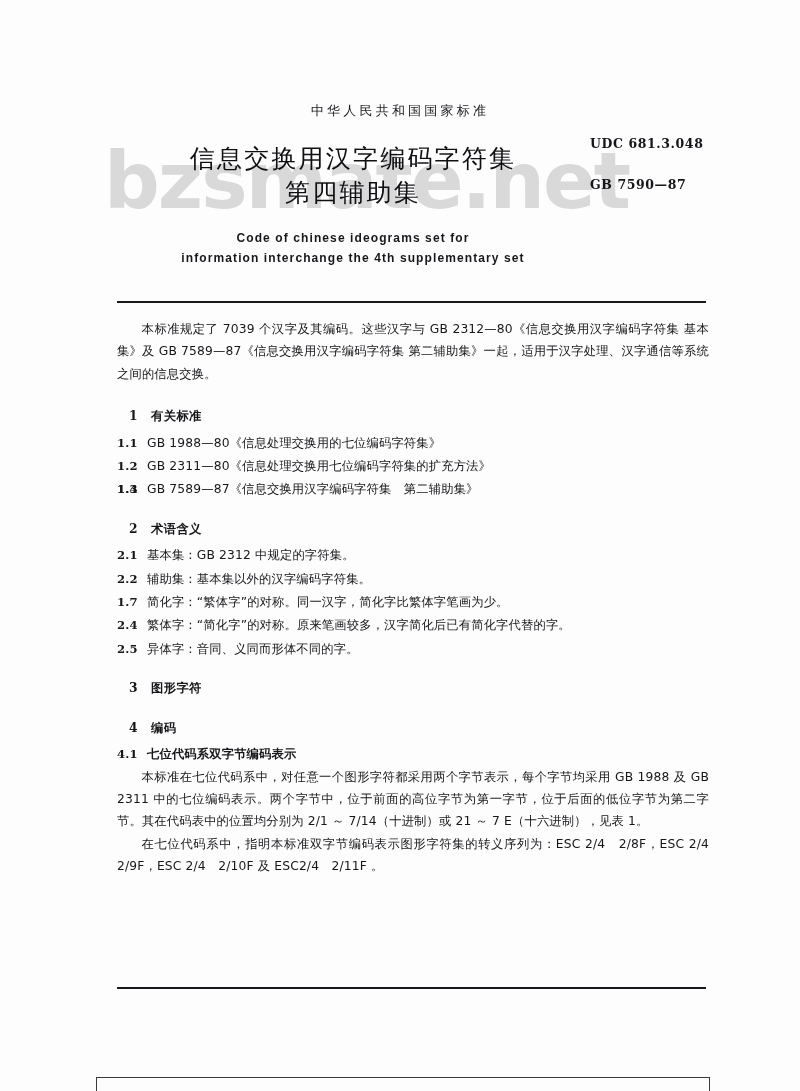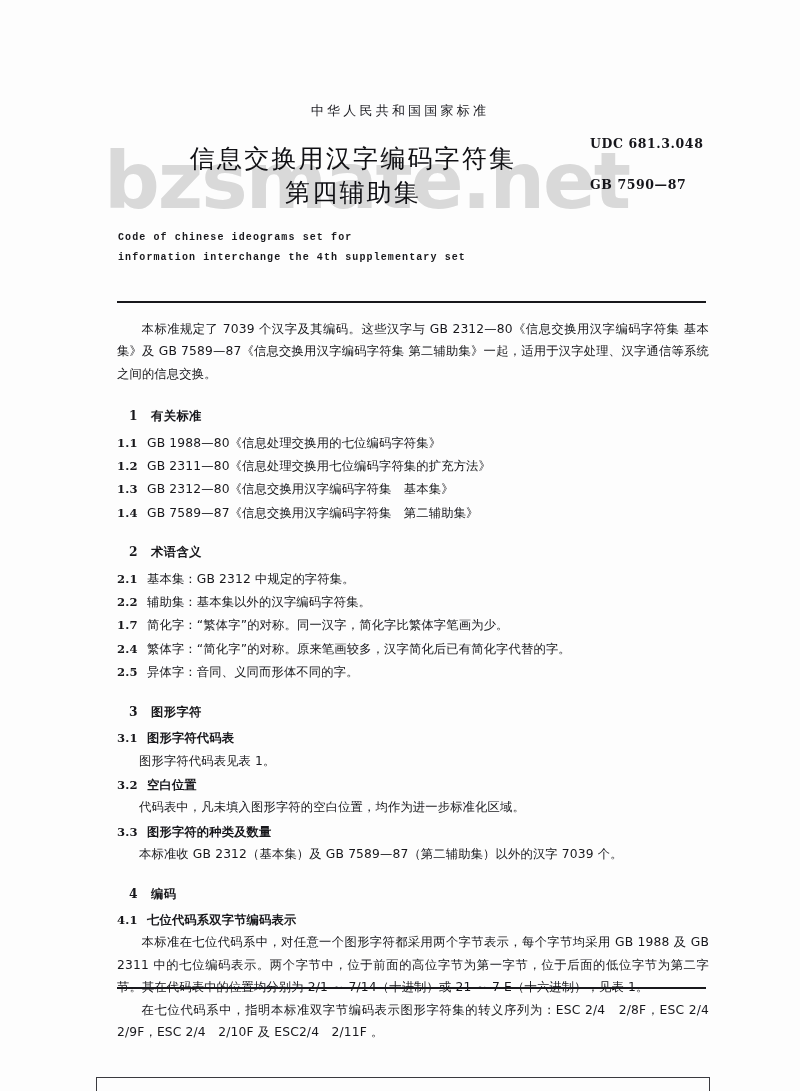--- a/index.html
+++ b/index.html
@@ -70,24 +70,25 @@
     color: #101014;
     line-height: 34px;
     white-space: nowrap;
   }
 
   .en-title {
     position: absolute;
     left: 118px;
     top: 228px;
     width: 470px;
-    z-index: 2;
-    font-family: Liberation Mono, monospace;
-    font-weight: 700;
-    font-size: 10px;
+    text-align: center;
+    z-index: 2;
+    font-family: Liberation Sans, sans-serif;
+    font-weight: 700;
+    font-size: 12px;
     letter-spacing: 1.1px;
     line-height: 20px;
     color: #18181c;
   }
 
   .meta {
     position: absolute;
     right: 30px;
     top: 136px;
     width: 180px;
@@ -250,46 +251,38 @@
   <div class="body">
 
     <p class="para">本标准规定了 7039 个汉字及其编码。这些汉字与 GB 2312—80《信息交换用汉字编码字符集 基本集》及 GB 7589—87《信息交换用汉字编码字符集 第二辅助集》一起，适用于汉字处理、汉字通信等系统之间的信息交换。</p>
 
     <div class="sec-head sec-head-first">
       <span class="num">1</span><span>有关标准</span>
     </div>
     <div class="group">
       <p class="item"><span class="inum">1.1</span><span>GB 1988—80《信息处理交换用的七位编码字符集》</span></p>
       <p class="item"><span class="inum">1.2</span><span>GB 2311—80《信息处理交换用七位编码字符集的扩充方法》</span></p>
-      <p class="item"><span class="inum">1.3</span><span>GB 2312—80《信息交换用汉字编码字符集　基本集》</span></p>
+      <p class="item"><span class="inum">1.3</span></p>
       <p class="item"><span class="inum">1.4</span><span>GB 7589—87《信息交换用汉字编码字符集　第二辅助集》</span></p>
     </div>
 
     <div class="sec-head">
       <span class="num">2</span><span>术语含义</span>
     </div>
     <div class="group">
       <p class="item"><span class="inum">2.1</span><span>基本集：GB 2312 中规定的字符集。</span></p>
       <p class="item"><span class="inum">2.2</span><span>辅助集：基本集以外的汉字编码字符集。</span></p>
       <p class="item"><span class="inum">1.7</span><span>简化字：“繁体字”的对称。同一汉字，简化字比繁体字笔画为少。</span></p>
       <p class="item"><span class="inum">2.4</span><span>繁体字：“简化字”的对称。原来笔画较多，汉字简化后已有简化字代替的字。</span></p>
       <p class="item"><span class="inum">2.5</span><span>异体字：音同、义同而形体不同的字。</span></p>
     </div>
 
     <div class="sec-head">
       <span class="num">3</span><span>图形字符</span>
     </div>
-    <div class="group">
-      <p class="sub"><span class="inum">3.1</span><span>图形字符代码表</span></p>
-      <p class="sub-body-wide">图形字符代码表见表 1。</p>
-      <p class="sub"><span class="inum">3.2</span><span>空白位置</span></p>
-      <p class="sub-body-wide">代码表中，凡未填入图形字符的空白位置，均作为进一步标准化区域。</p>
-      <p class="sub"><span class="inum">3.3</span><span>图形字符的种类及数量</span></p>
-      <p class="sub-body-wide">本标准收 GB 2312（基本集）及 GB 7589—87（第二辅助集）以外的汉字 7039 个。</p>
-    </div>
 
     <div class="sec-head">
       <span class="num">4</span><span>编码</span>
     </div>
     <div class="group">
       <p class="sub"><span class="inum">4.1</span><span>七位代码系双字节编码表示</span></p>
       <p class="para">本标准在七位代码系中，对任意一个图形字符都采用两个字节表示，每个字节均采用 GB 1988 及 GB 2311 中的七位编码表示。两个字节中，位于前面的高位字节为第一字节，位于后面的低位字节为第二字节。其在代码表中的位置均分别为 2/1 ～ 7/14（十进制）或 21 ～ 7 E（十六进制），见表 1。</p>
       <p class="para">在七位代码系中，指明本标准双字节编码表示图形字符集的转义序列为：ESC 2/4　2/8F，ESC 2/4　2/9F，ESC 2/4　2/10F 及 ESC2/4　2/11F 。</p>
     </div>
 

